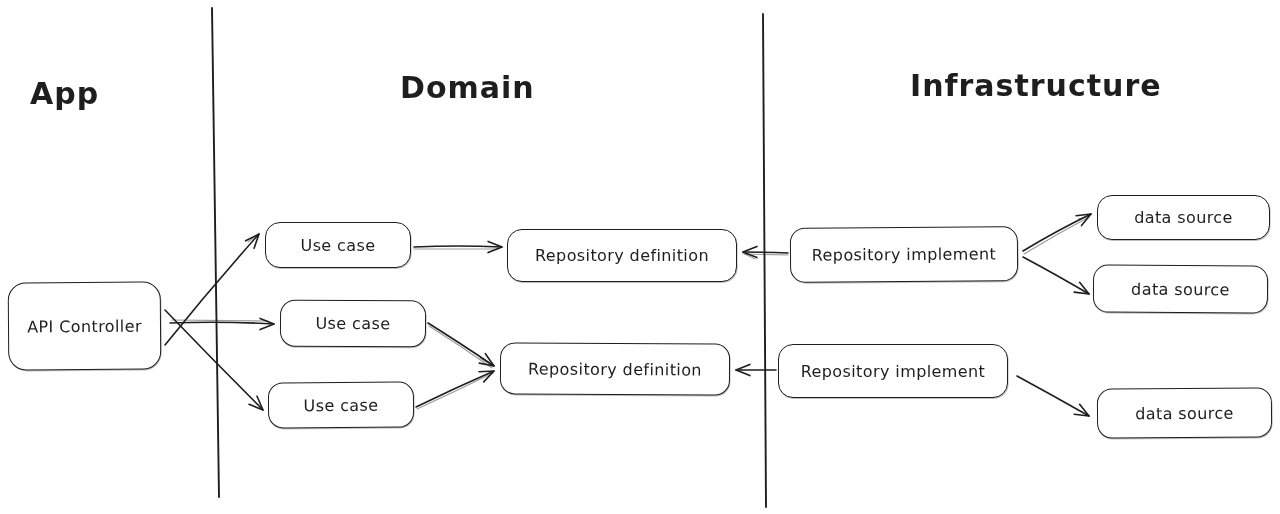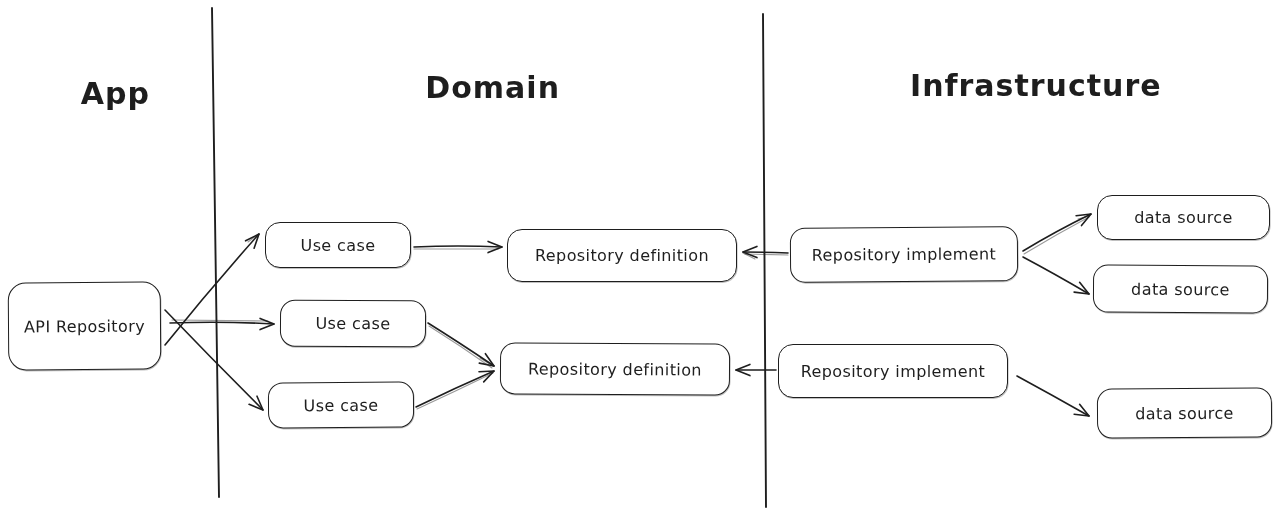--- a/index.html
+++ b/index.html
@@ -30,21 +30,21 @@
   .node-label{
     font-size:16px;
     letter-spacing:0.4px;
     white-space:nowrap;
   }
   .section-title{
     position:absolute;
     font-size:30px;
     font-weight:600;
     letter-spacing:1px;
-    text-align:right;
+    text-align:left;
     white-space:nowrap;
   }
   .tilt-a{transform:rotate(-0.4deg);}
   .tilt-b{transform:rotate(0.35deg);}
 </style>
 </head>
 <body>
 
 <div class="canvas">
 
@@ -121,21 +121,21 @@
       <path d="M1017,376 Q1052,395 1089,416"></path>
       <polyline points="1079.6,404.3 1089,416 1074.1,414.2"></polyline>
     </g>
   </svg>
 
   <div class="section-title" style="left:30px;top:76px;width:120px;">App</div>
   <div class="section-title" style="left:910px;top:68px;width:240px;">Infrastructure</div>
   <div class="section-title" style="left:400px;top:70px;width:160px;">Domain</div>
 
   <div class="node tilt-a" style="left:8px;top:282px;width:153px;height:88px;border-radius:18px;">
-    <span class="node-label">API Repository</span>
+    <span class="node-label">API Controller</span>
   </div>
 
   <div class="node" style="left:265px;top:222px;width:146px;height:46px;">
     <span class="node-label">Use case</span>
   </div>
   <div class="node tilt-b" style="left:280px;top:300px;width:146px;height:47px;">
     <span class="node-label">Use case</span>
   </div>
   <div class="node tilt-a" style="left:268px;top:382px;width:146px;height:46px;">
     <span class="node-label">Use case</span>

